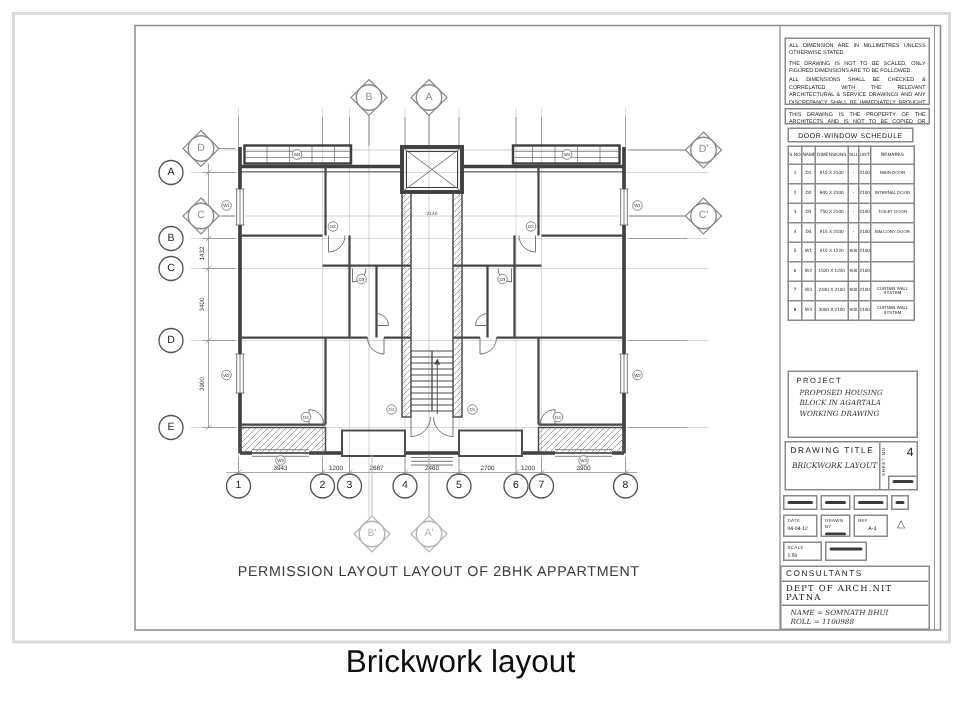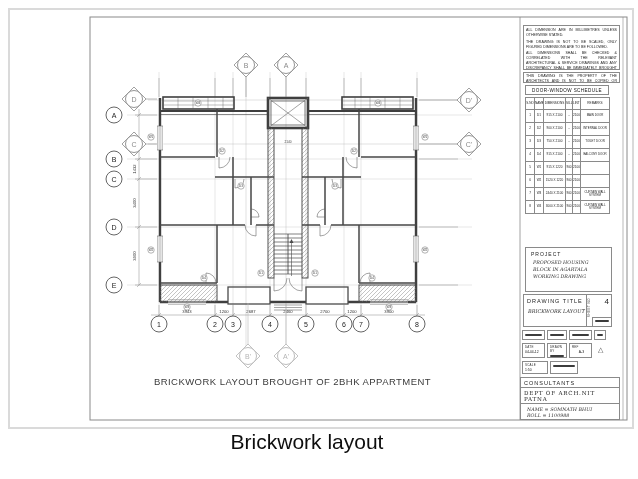--- a/index.html
+++ b/index.html
@@ -293,21 +293,21 @@
           <polygon points="238,334 250,346 238,358 226,346" fill="#fff" stroke="#b5b5b5" stroke-width="0.8"></polygon>
           <circle cx="238" cy="346" r="8.5" fill="#fff" stroke="#b5b5b5" stroke-width="0.9"></circle>
           <text x="238" y="346" text-anchor="middle" dominant-baseline="central" font-size="7" fill="#b5b5b5">B'</text>
           <line x1="276" y1="346" x2="276" y2="293" stroke="#b5b5b5" stroke-width="0.6"></line>
           <polygon points="276,334 288,346 276,358 264,346" fill="#fff" stroke="#b5b5b5" stroke-width="0.8"></polygon>
           <circle cx="276" cy="346" r="8.5" fill="#fff" stroke="#b5b5b5" stroke-width="0.9"></circle>
           <text x="276" y="346" text-anchor="middle" dominant-baseline="central" font-size="7" fill="#b5b5b5">A'</text>
         </g>
     </svg>
 
-    <div class="plan-title">BRICKWORK LAYOUT  BROUGHT OF 2BHK APPARTMENT</div>
+    <div class="plan-title">PERMISSION LAYOUT  LAYOUT OF 2BHK APPARTMENT</div>
 
     <div>
       <div class="pbox notes" id="notes-a" style="left:513px;top:15px;width:97px;height:45px;padding:2px;">
           <p>ALL DIMENSION ARE IN MILLIMETRES UNLESS OTHERWISE STATED.</p>
           <p>THE DRAWING IS NOT TO BE SCALED, ONLY FIGURED DIMENSIONS ARE TO BE FOLLOWED.</p>
           <p>ALL DIMENSIONS SHALL BE CHECKED &amp; CORRELATED WITH THE RELEVANT ARCHITECTURAL &amp; SERVICE DRAWINGS AND ANY DISCREPANCY SHALL BE IMMEDIATELY BROUGHT TO THE NOTICE OF THE ARCHITECT BEFORE COMMENCEMENT OF THE WORK AT SITE.</p>
         </div>
       <div class="pbox notes" id="notes-b" style="left:513px;top:62px;width:97px;height:11px;padding:1px 2px;">
           <p>THIS DRAWING IS THE PROPERTY OF THE ARCHITECTS AND IS NOT TO BE COPIED OR REPRODUCED WITHOUT WRITTEN PERMISSION.</p>
         </div>

